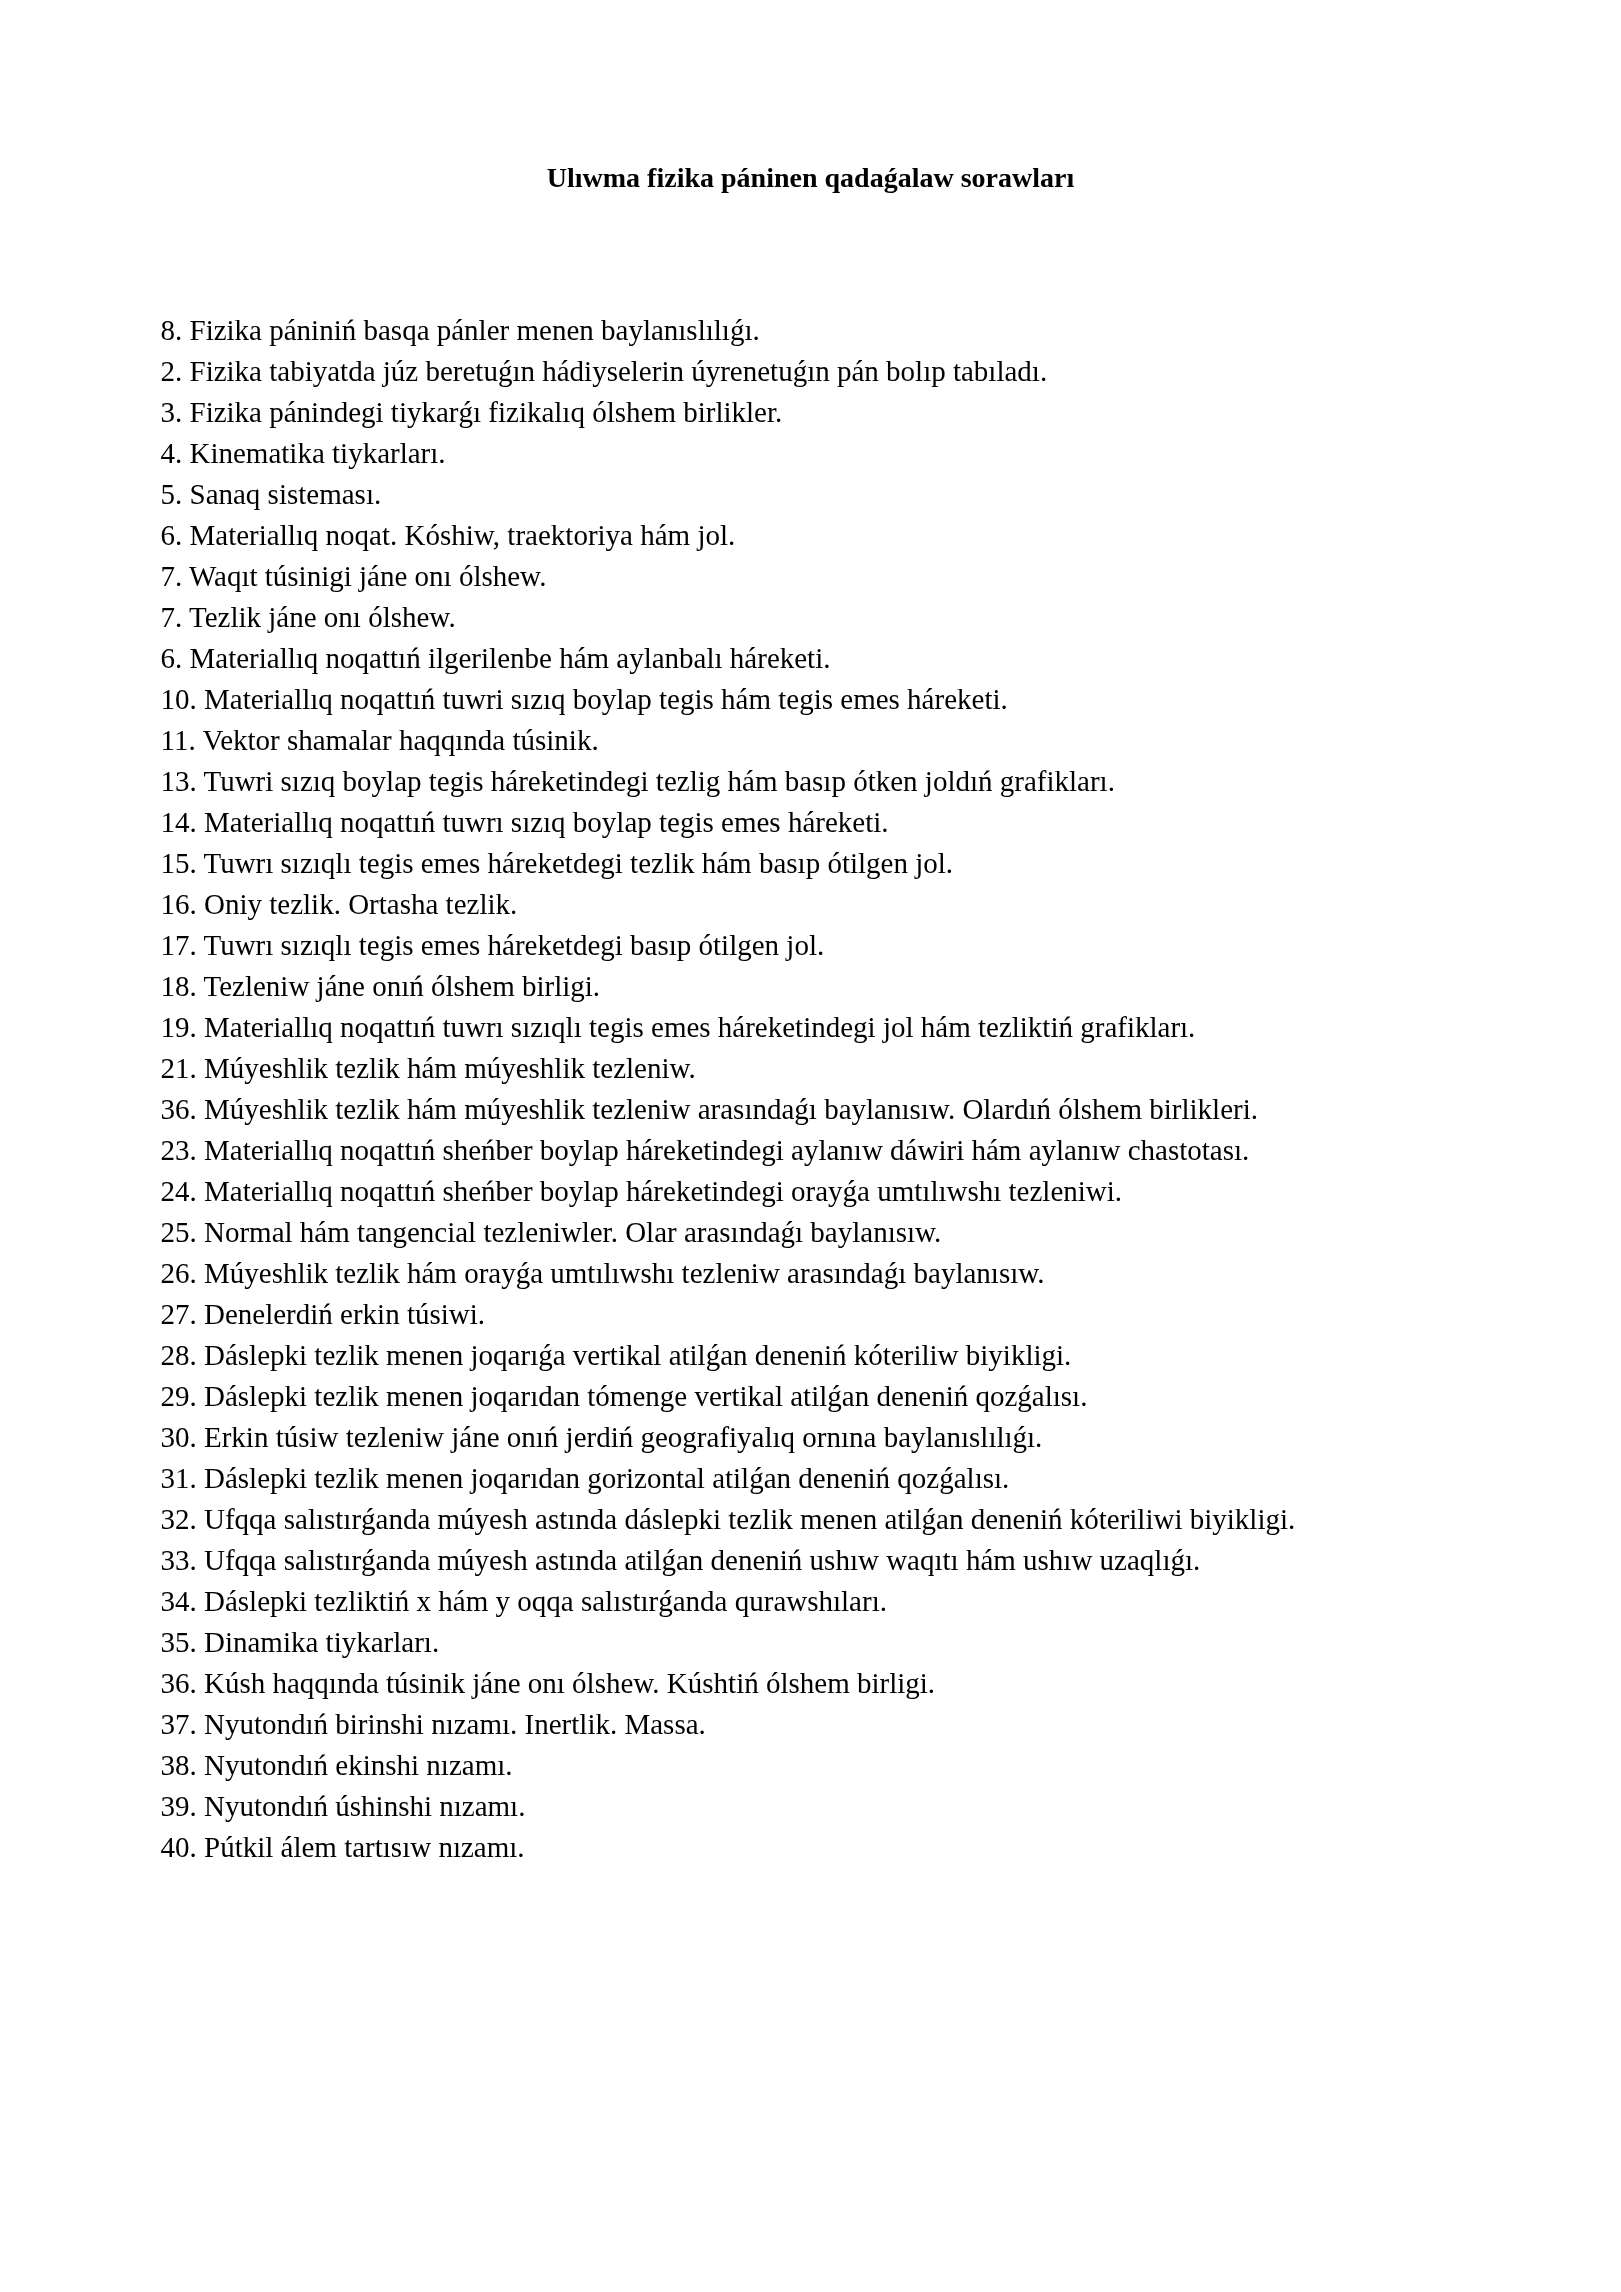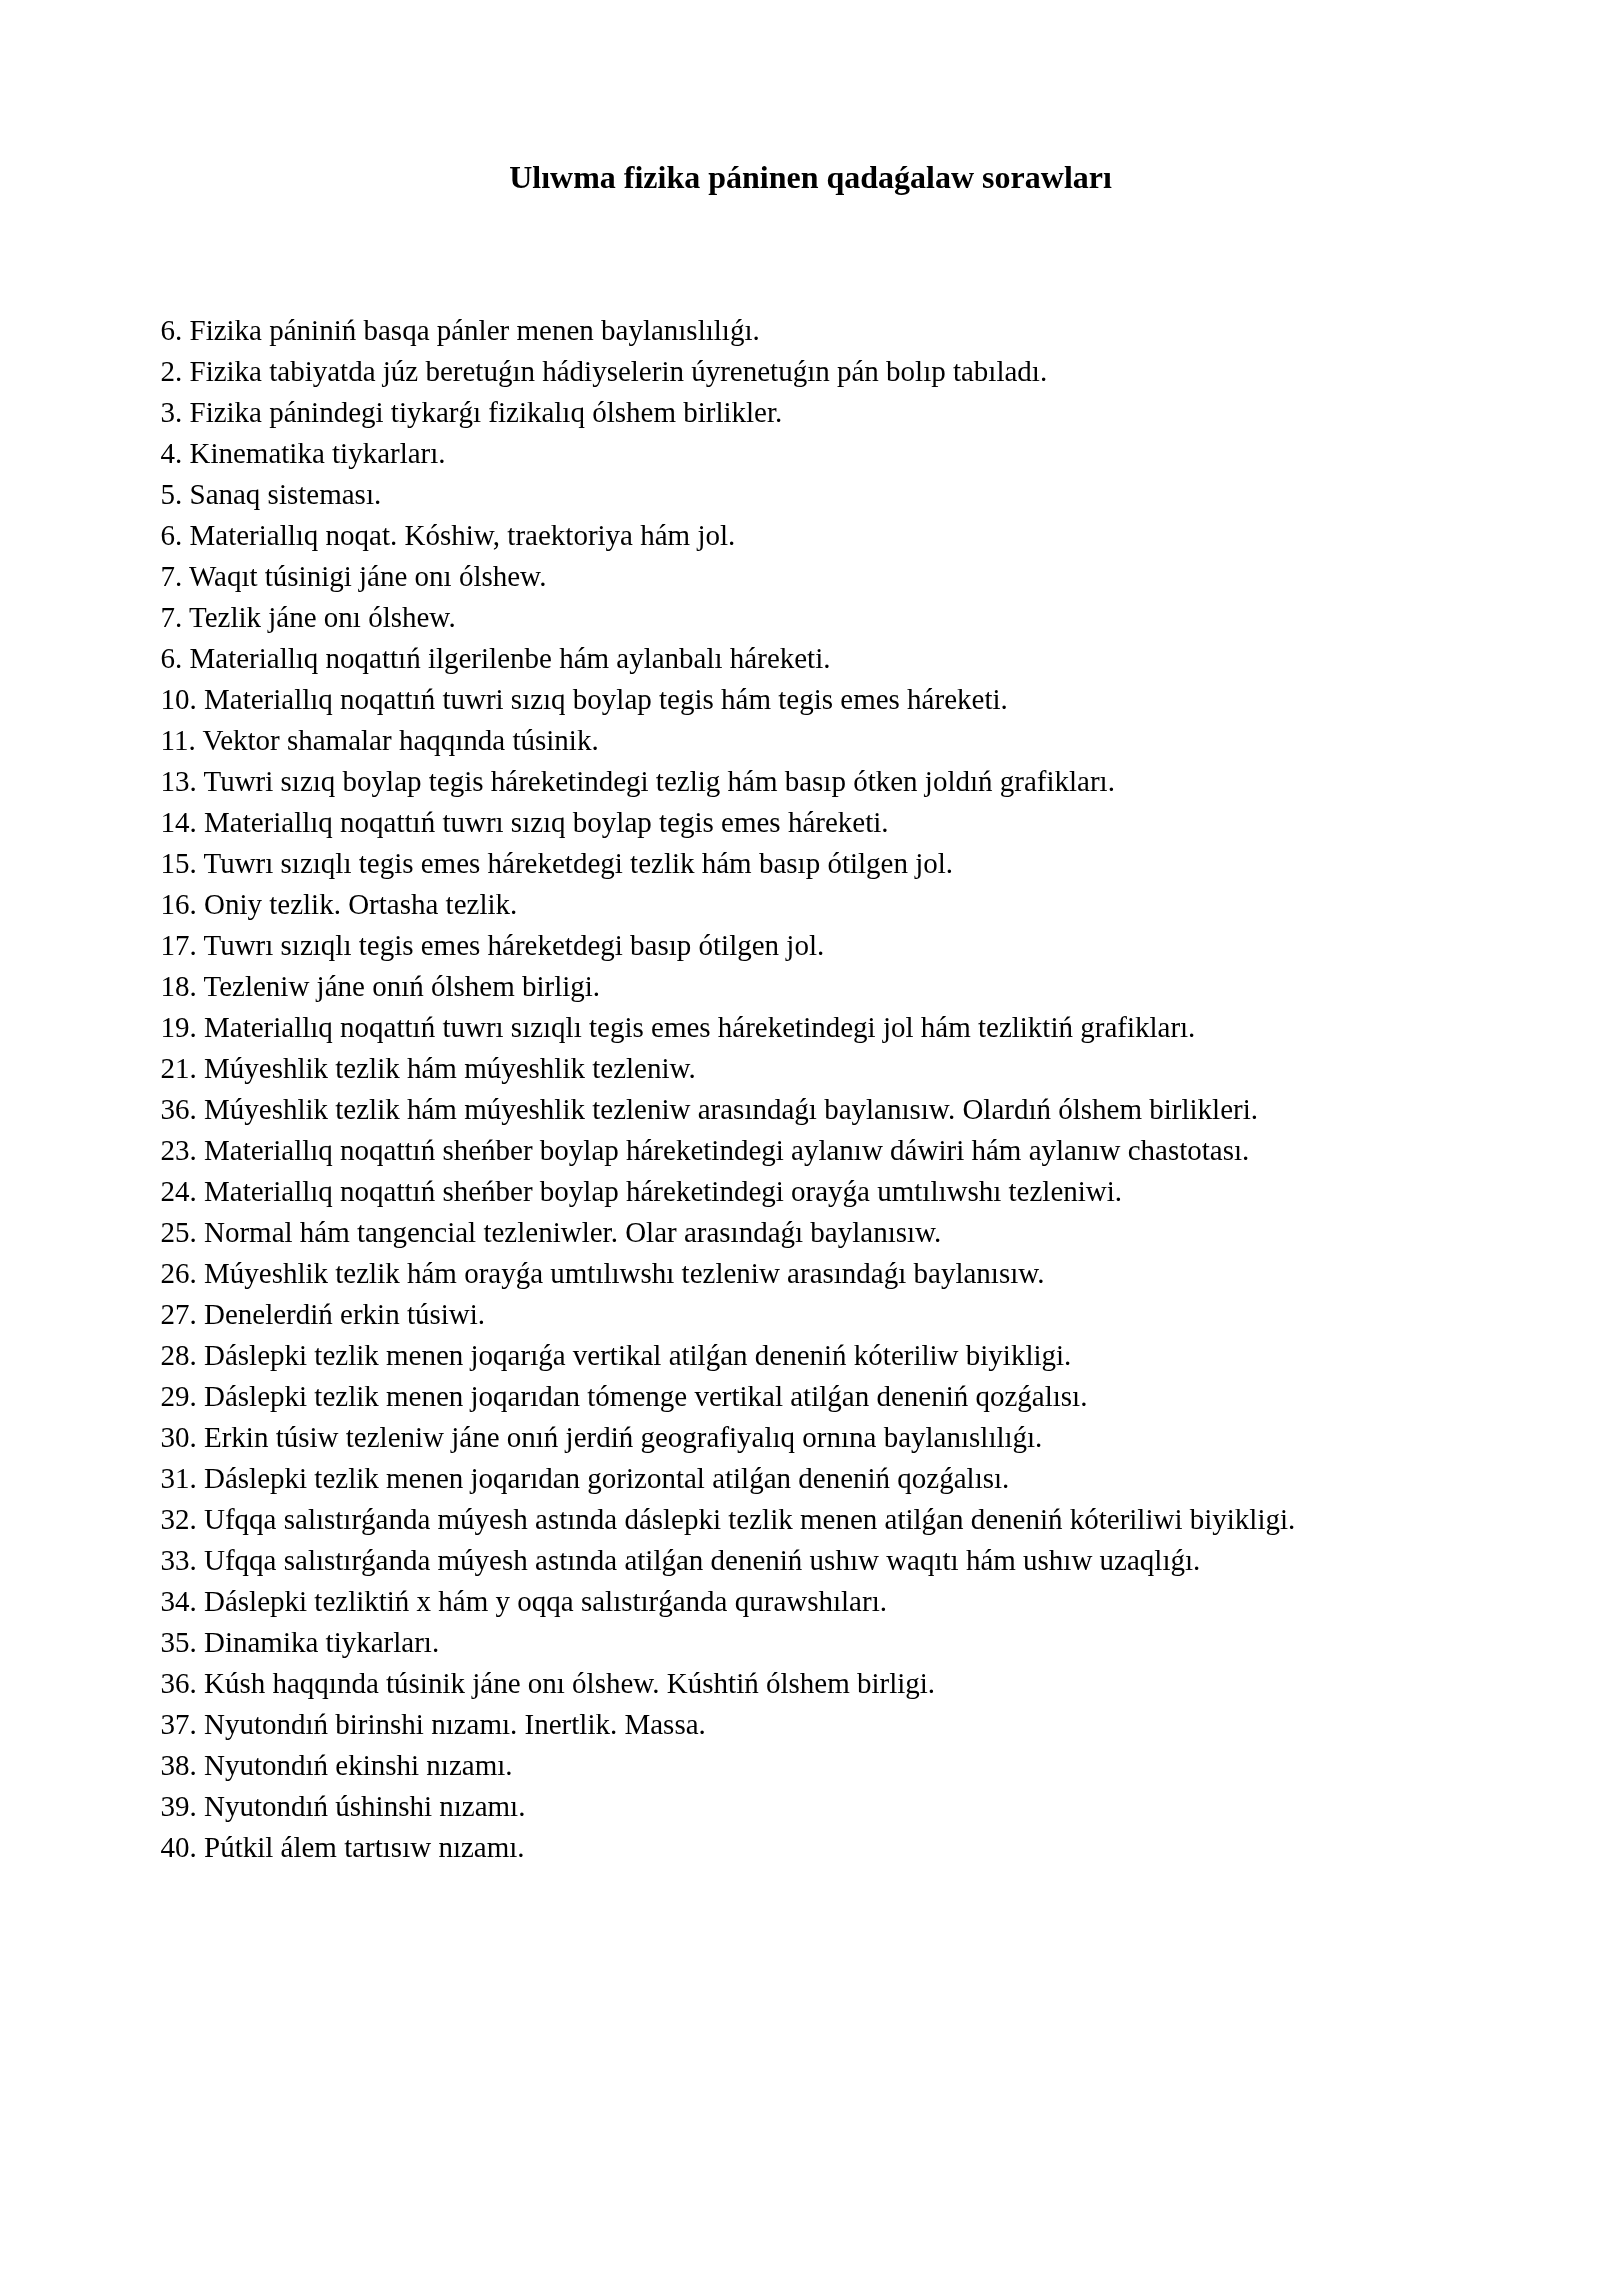--- a/index.html
+++ b/index.html
@@ -16,21 +16,21 @@
   }
   .page {
     width: 100%;
     height: 100%;
     box-sizing: border-box;
   }
   .title {
     margin: 0;
     padding-top: 157px;
     text-align: center;
-    font-size: 32px;
+    font-size: 28px;
     font-weight: bold;
     line-height: 41px;
   }
   .question-list {
     list-style: none;
     margin: 0;
     padding: 112px 137px 0 137px;
     font-size: 29px;
     line-height: 41px;
   }
@@ -39,21 +39,21 @@
     margin: 0;
     padding: 0;
   }
 </style>
 </head>
 <body>
 
 <div class="page">
   <h1 class="title">Ulıwma fizika páninen qadaǵalaw sorawları</h1>
   <ol class="question-list">
-      <li class="question-item"><span>6. Fizika pániniń basqa pánler menen baylanıslılıǵı.</span></li>
+      <li class="question-item"><span>8. Fizika pániniń basqa pánler menen baylanıslılıǵı.</span></li>
       <li class="question-item"><span>2. Fizika tabiyatda júz beretuǵın hádiyselerin úyrenetuǵın pán bolıp tabıladı.</span></li>
       <li class="question-item"><span>3. Fizika pánindegi tiykarǵı fizikalıq ólshem birlikler.</span></li>
       <li class="question-item"><span>4. Kinematika tiykarları.</span></li>
       <li class="question-item"><span>5. Sanaq sisteması.</span></li>
       <li class="question-item"><span>6. Materiallıq noqat. Kóshiw, traektoriya hám jol.</span></li>
       <li class="question-item"><span>7. Waqıt túsinigi jáne onı ólshew.</span></li>
       <li class="question-item"><span>7. Tezlik jáne onı ólshew.</span></li>
       <li class="question-item"><span>6. Materiallıq noqattıń ilgerilenbe hám aylanbalı háreketi.</span></li>
       <li class="question-item"><span>10. Materiallıq noqattıń tuwri sızıq boylap tegis hám tegis emes háreketi.</span></li>
       <li class="question-item"><span>11. Vektor shamalar haqqında túsinik.</span></li>

